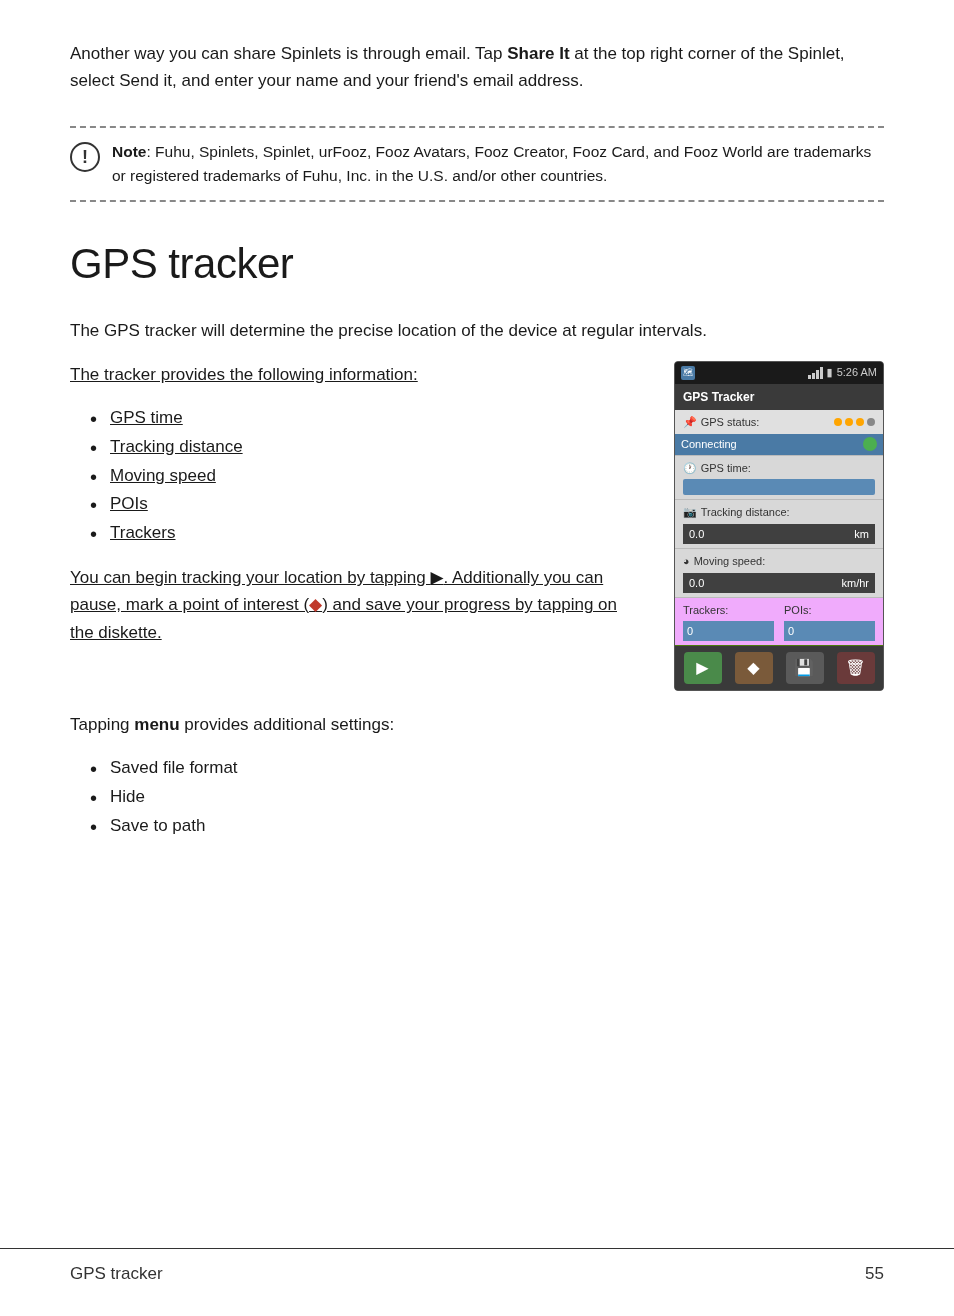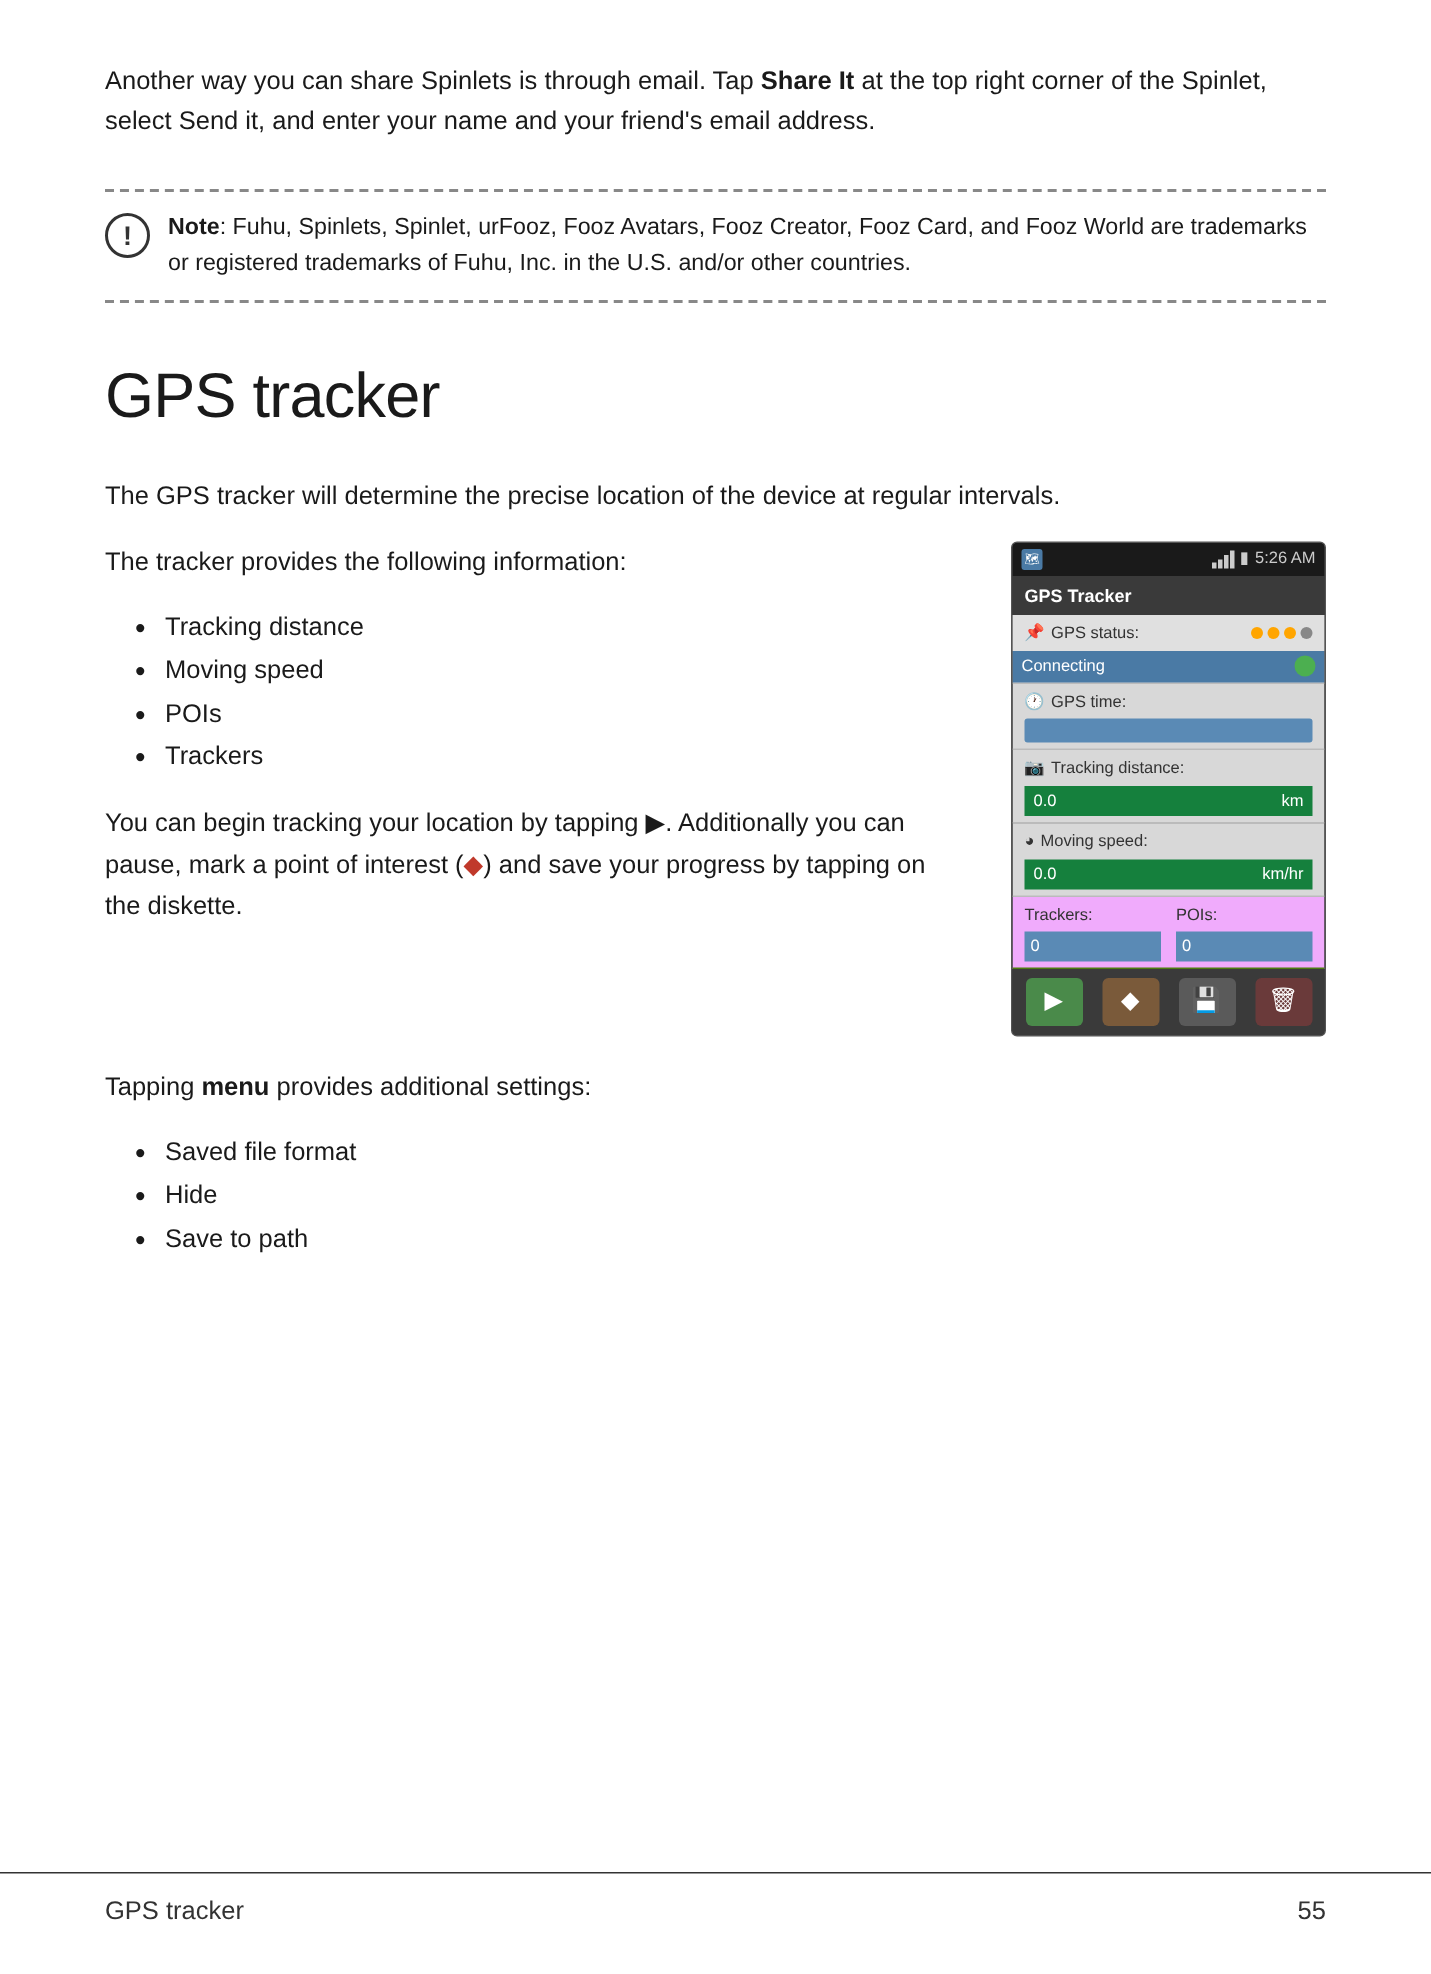--- a/index.html
+++ b/index.html
@@ -76,20 +76,21 @@
 
     .content-with-screenshot {
       display: flex;
       gap: 30px;
       align-items: flex-start;
       margin-bottom: 20px;
     }
 
     .text-column {
       flex: 1;
+      text-decoration: underline;
     }
 
     .para {
       font-size: 17px;
       line-height: 1.6;
       margin-bottom: 16px;
     }
 
     .bullet-list {
       list-style: none;
@@ -223,21 +224,21 @@
       height: 8px;
       border-radius: 50%;
       background: #888;
     }
 
     .ss-dot.filled {
       background: #ffa500;
     }
 
     .ss-input-field {
-      background: #15803d;
+      background: #404040;
       color: #fff;
       font-size: 11px;
       padding: 2px 6px;
       margin-top: 2px;
       display: flex;
       justify-content: space-between;
       text-align: right;
     }
 
     .ss-trackers-value {
@@ -332,20 +333,21 @@
 
   <p class="para">The GPS tracker will determine the precise location of the device at regular intervals.</p>
 
   <div class="content-with-screenshot">
 
     <div class="text-column">
 
       <p class="para">The tracker provides the following information:</p>
 
       <ul class="bullet-list">
+        <li><span>GPS time</span></li>
         <li><span>Tracking distance</span></li>
         <li><span>Moving speed</span></li>
         <li><span>POIs</span></li>
         <li><span>Trackers</span></li>
       </ul>
 
       <p class="para">
         <span>You can begin tracking your location by tapping </span><span>▶</span><span>. Additionally you can pause, mark a point of interest (</span><span style="color:#c0392b;">◆</span><span>) and save your progress by tapping on the diskette.</span>
       </p>
 

